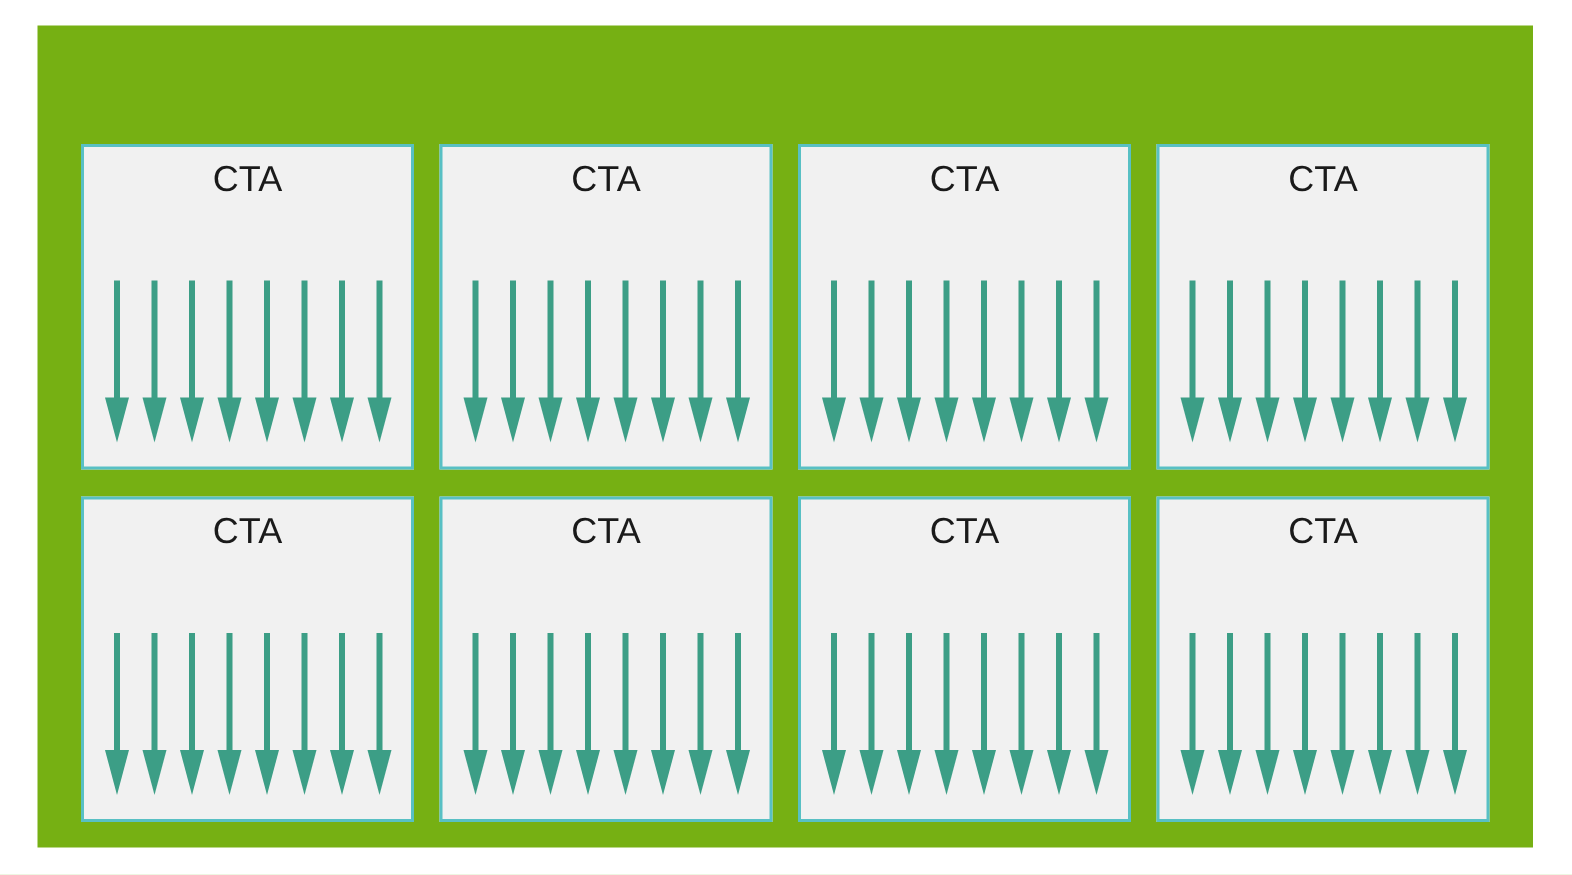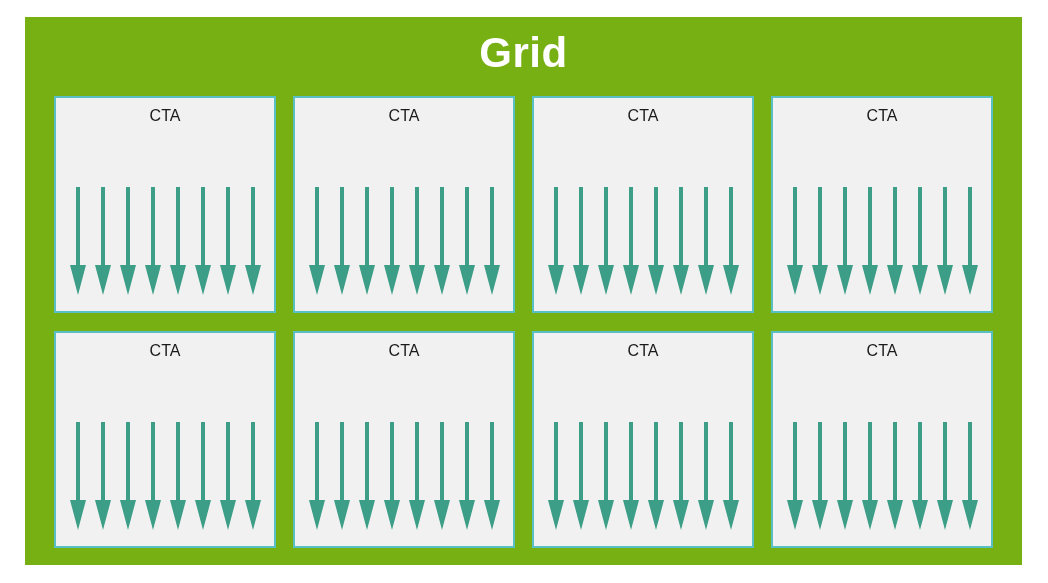--- a/index.html
+++ b/index.html
@@ -68,21 +68,21 @@
     box-sizing: border-box;
     overflow: hidden;
   }
 
   .cta-label {
     position: absolute;
     left: 0;
     top: 9px;
     width: 100%;
     text-align: center;
-    font-size: 16px;
+    font-size: 24px;
     color: #1A1A1A;
     font-family: "Liberation Sans", sans-serif;
     line-height: 1.1;
     white-space: nowrap;
   }
 
   
   .arrow-bundle {
     position: absolute;
     left: 0;
@@ -121,21 +121,20 @@
     border-top: 30px solid #3C9E86;
   }
 </style>
 </head>
 <body>
 
 <div id="stage">
 
   <div class="grid-panel">
 
-    <div class="grid-title">Grid</div>
 
     <div class="cta-grid">
         <div class="cta-card">
           <div class="cta-label">CTA</div>
           <div class="arrow-bundle">
             <div class="arrow">
               <div class="shaft"></div>
               <div class="head"></div>
             </div>
             <div class="arrow">

